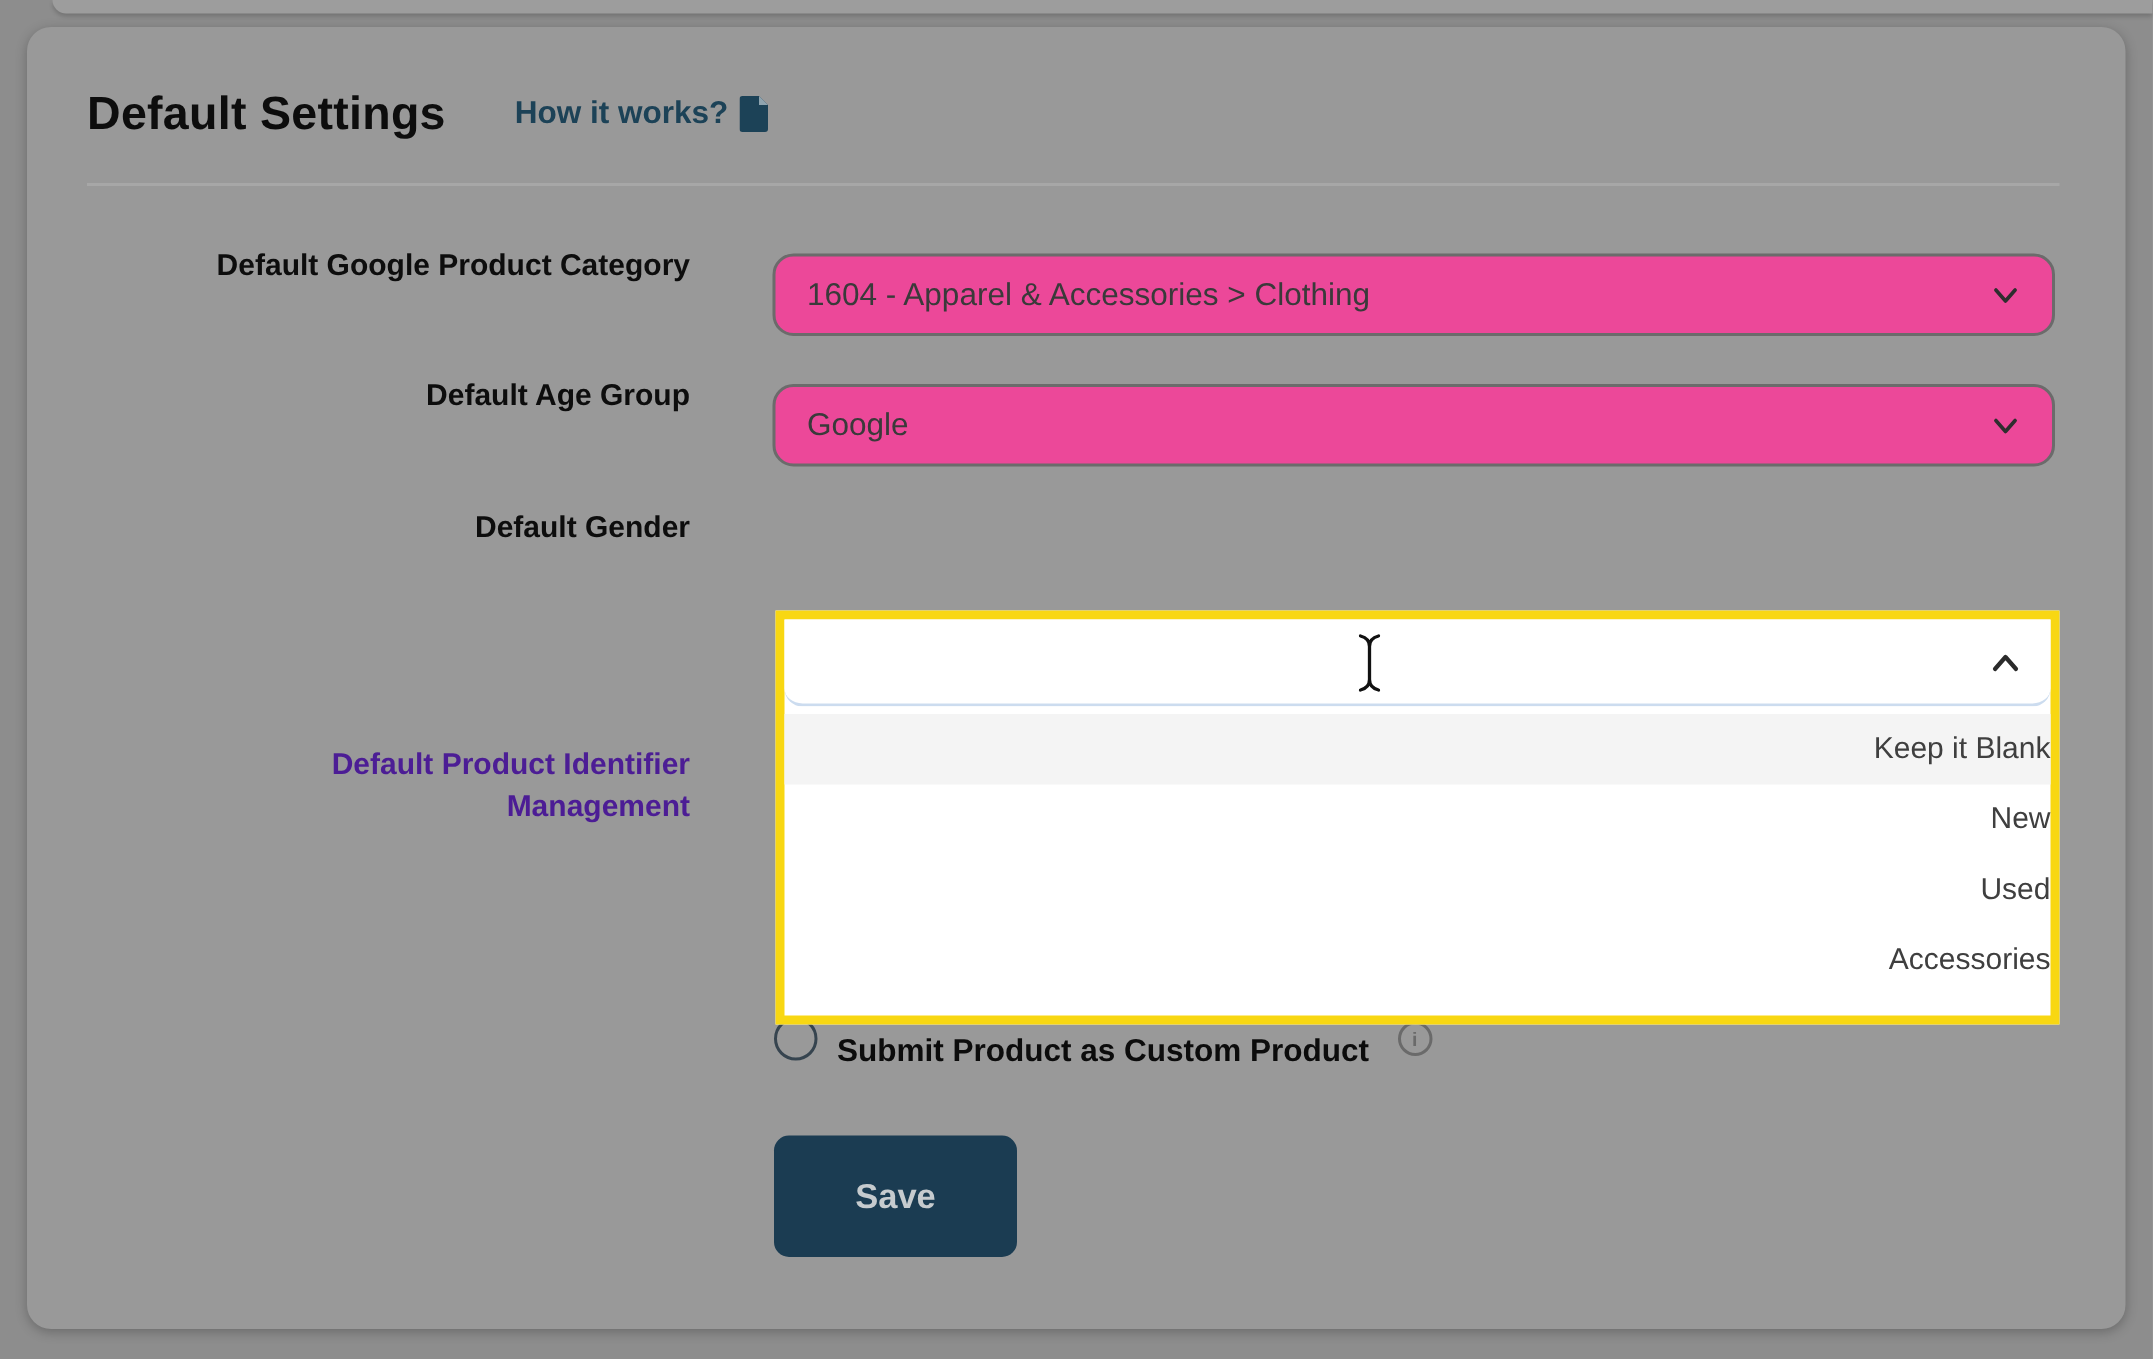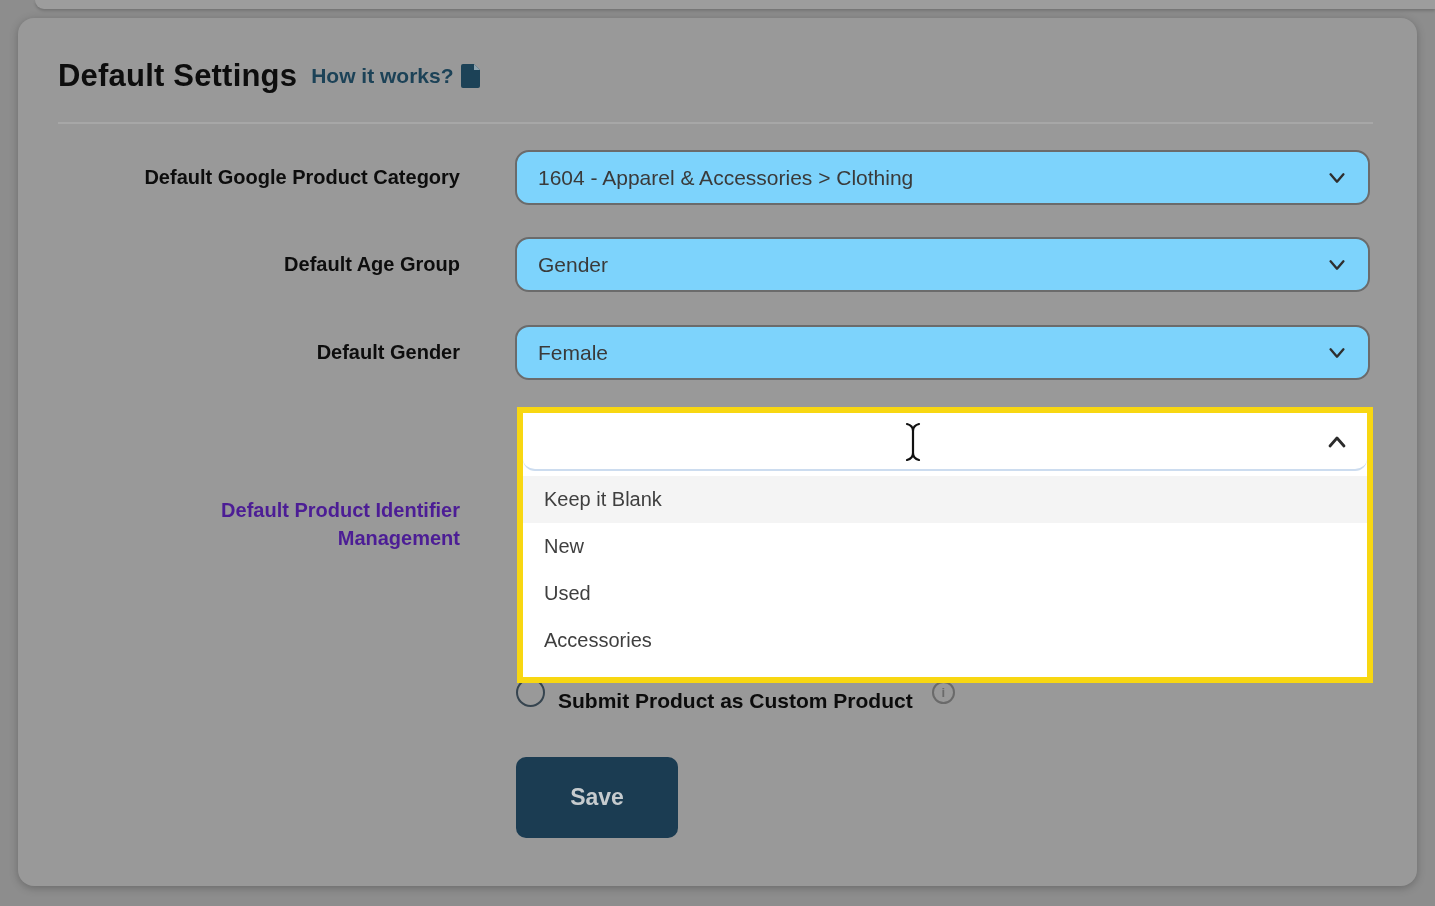--- a/index.html
+++ b/index.html
@@ -15,21 +15,21 @@
     position:absolute; left:35px; top:0; right:0; height:9px;
     background:#9d9d9d; border-radius:0 0 0 16px;
     box-shadow:0 2px 3px rgba(0,0,0,0.18);
   }
   .card {
     position:absolute; left:18px; top:18px; width:1399px; height:868px;
     background:#999999; border-radius:16px;
     box-shadow:0 2px 8px rgba(0,0,0,0.25);
   }
   .header {
-    position:absolute; left:40px; top:40px; display:flex; align-items:center;
+    position:absolute; left:40px; top:40px; display:flex; align-items:center;gap:32px;
   }
   .title {
     font-size:31px; font-weight:bold; color:#0d0d0d; letter-spacing:0.2px;
   }
   .help-link {
     display:flex; align-items:center; margin-left:14px; text-decoration:none;
     cursor:pointer;
   }
   .help-link span {
     font-size:21px; font-weight:bold; color:#1c4257;
@@ -40,22 +40,23 @@
     background:#a7a7a7;
   }
 
   
   .flabel {
     position:absolute; left:40px; width:402px; text-align:right;
     font-size:20px; font-weight:bold; color:#0d0d0d; line-height:55px;
   }
   .select {
     position:absolute; left:497px; width:855px; height:55px;
-    background:#7dd3fc; border:2px solid #6b6b6b; border-radius:14px;
+    background:#ec4899; border:2px solid #6b6b6b; border-radius:14px;
     cursor:pointer;
+    margin-top:19px;
   }
   .select .val {
     position:absolute; left:21px; top:0; line-height:52px;
     font-size:21px; color:#3a3a3a; white-space:nowrap;
   }
   .select .chev { position:absolute; right:20px; top:15px; }
 
   .row1l { top:132px; } .row1f { top:132px; }
   .row2l { top:219px; } .row2f { top:219px; }
   .row3l { top:307px; } .row3f { top:307px; }
@@ -82,21 +83,21 @@
   }
   .cond-input .ph {
     position:absolute; left:20px; top:0; line-height:56px;
     font-size:22px; color:#8d8d8d; white-space:nowrap;
   }
   .cond-input .chev { position:absolute; right:18px; top:17px; }
   .cond-input .ibeam { position:absolute; left:382px; top:9px; }
   .cond-options { padding-top:5px; }
   .opt {
     height:47px; line-height:47px; padding-left:21px;
-    font-size:20px; color:#3f3f3f; cursor:pointer; white-space:nowrap;
+    font-size:20px; color:#3f3f3f; cursor:pointer; white-space:nowrap;text-align:right;
   }
   .opt.hovered { background:#f4f4f4; }
 
   
   .ident-label {
     position:absolute; left:142px; top:478px; width:300px; text-align:right;
     font-size:20px; font-weight:bold; color:#4c1d95; line-height:28px;
   }
 
   
@@ -148,33 +149,27 @@
   <div class="flabel row1l">Default Google Product Category</div>
   <div class="select row1f">
     <span class="val">1604 - Apparel &amp; Accessories &gt; Clothing</span>
     <svg class="chev" width="22" height="22" viewBox="0 0 24 24">
       <polyline points="5,8 12,16 19,8" fill="none" stroke="#2e2e2e" stroke-width="2.6" stroke-linecap="round" stroke-linejoin="round"></polyline>
     </svg>
   </div>
 
   <div class="flabel row2l">Default Age Group</div>
   <div class="select row2f">
-    <span class="val">Gender</span>
+    <span class="val">Google</span>
     <svg class="chev" width="22" height="22" viewBox="0 0 24 24">
       <polyline points="5,8 12,16 19,8" fill="none" stroke="#2e2e2e" stroke-width="2.6" stroke-linecap="round" stroke-linejoin="round"></polyline>
     </svg>
   </div>
 
   <div class="flabel row3l">Default Gender</div>
-  <div class="select row3f">
-    <span class="val">Female</span>
-    <svg class="chev" width="22" height="22" viewBox="0 0 24 24">
-      <polyline points="5,8 12,16 19,8" fill="none" stroke="#2e2e2e" stroke-width="2.6" stroke-linecap="round" stroke-linejoin="round"></polyline>
-    </svg>
-  </div>
 
 
   <div class="cond-wrap">
     <div class="cond-input">
       <svg class="ibeam" width="16" height="40" viewBox="0 0 16 40">
         <path d="M2 2 Q8 3.5 8 9 L8 31 Q8 36.5 2 38 M14 2 Q8 3.5 8 9 M14 38 Q8 36.5 8 31" fill="none" stroke="#111111" stroke-width="2.2" stroke-linecap="round"></path>
       </svg>
       <svg class="chev" width="24" height="24" viewBox="0 0 24 24">
         <polyline points="5,16 12,8 19,16" fill="none" stroke="#2b2b2b" stroke-width="2.8" stroke-linecap="round" stroke-linejoin="round"></polyline>
       </svg>

